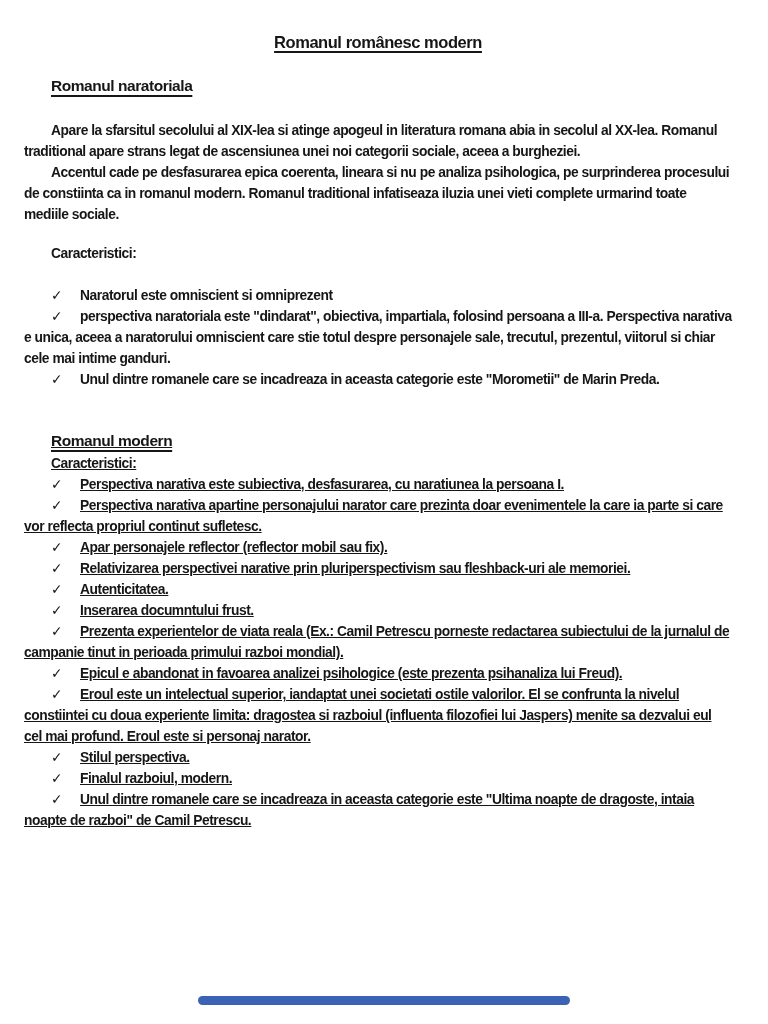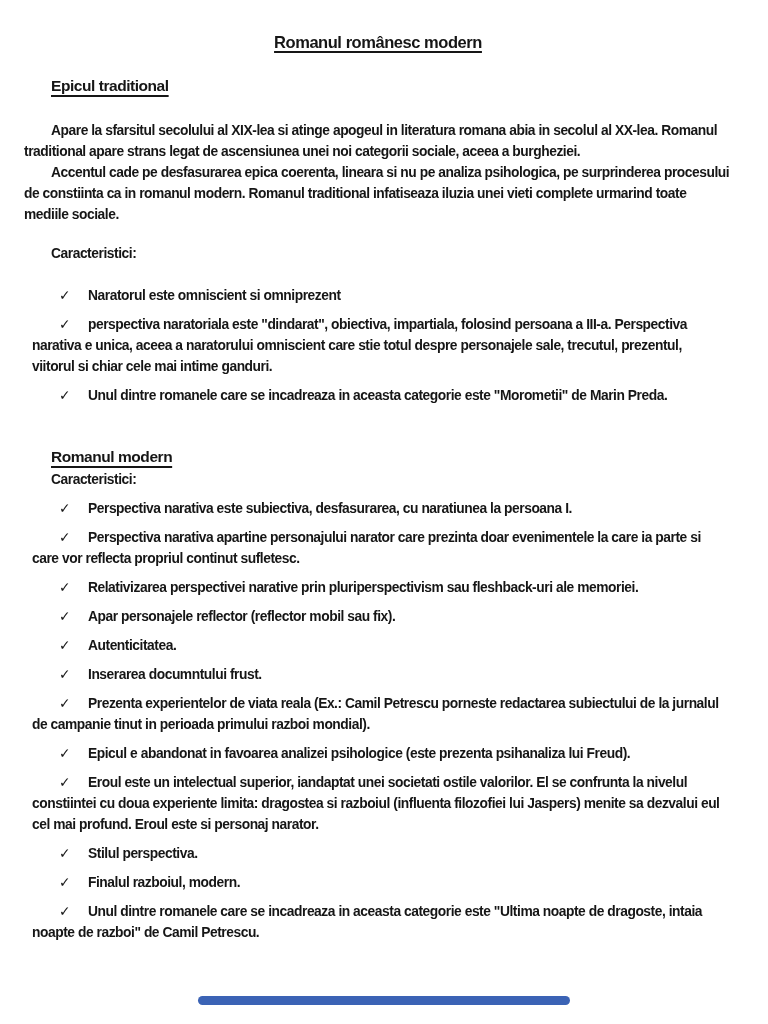--- a/index.html
+++ b/index.html
@@ -36,74 +36,74 @@
   }
   .heading .hd-inner{
     text-decoration:underline;
     text-decoration-thickness:2px;
     text-underline-offset:4px;
   }
   .paras{margin-top:24px;}
   .para{margin:0;text-indent:27px;text-align:left;}
   .label{margin:0;text-indent:27px;}
   .bullets{margin:0;}
-  .bullet{margin:8px;text-indent:27px;}
+  .bullet{margin:0;text-indent:27px;}
   .check{
     display:inline-block;
     width:29px;
     text-indent:0;
     letter-spacing:0;
     font-weight:400;
     font-family:"DejaVu Sans",sans-serif;
   }
   .sec-0{margin-top:22px;}
   .sec-0 .label{margin-top:18px;}
   .sec-0 .bullets{margin-top:21px;}
-  .sec-1{margin-top:40px;}
+  .sec-1{margin-top:40px;text-decoration:underline;}
   .sec-1 .label{margin-top:2px;}
   .sec-1 .bullets{margin-top:0;}
   .footer-bar{
     position:absolute;
     left:50%;
     bottom:6px;
     transform:translateX(-50%);
     width:372px;
     height:9px;
     border-radius:5px;
   }
 </style>
 </head>
 <body>
 
 <div class="page">
   <h1 class="title">Romanul românesc modern</h1>
   <div id="sections">
   <section class="section sec-0">
-    <h2 class="heading"><span class="hd-inner">Epicul traditional</span></h2>
+    <h2 class="heading"><span class="hd-inner">Romanul naratoriala</span></h2>
     <div class="paras">
           <p class="para">Apare la sfarsitul secolului al XIX-lea si atinge apogeul in literatura romana abia in secolul al XX-lea. Romanul traditional apare strans legat de ascensiunea unei noi categorii sociale, aceea a burgheziei.</p>
           <p class="para">Accentul cade pe desfasurarea epica coerenta, lineara si nu pe analiza psihologica, pe surprinderea procesului de constiinta ca in romanul modern. Romanul traditional infatiseaza iluzia unei vieti complete urmarind toate mediile sociale.</p>
         </div>
     <p class="label">Caracteristici:</p>
     <div class="bullets">
           <p class="bullet"><span class="check">✓</span><span class="btxt">Naratorul este omniscient si omniprezent</span></p>
           <p class="bullet"><span class="check">✓</span><span class="btxt">perspectiva naratoriala este "dindarat", obiectiva, impartiala, folosind persoana a III-a. Perspectiva narativa e unica, aceea a naratorului omniscient care stie totul despre personajele sale, trecutul, prezentul, viitorul si chiar cele mai intime ganduri.</span></p>
           <p class="bullet"><span class="check">✓</span><span class="btxt">Unul dintre romanele care se incadreaza in aceasta categorie este "Morometii" de Marin Preda.</span></p>
         </div>
   </section>
 
   <section class="section sec-1">
     <h2 class="heading"><span class="hd-inner">Romanul modern</span></h2>
 
     <p class="label">Caracteristici:</p>
     <div class="bullets">
           <p class="bullet"><span class="check">✓</span><span class="btxt">Perspectiva narativa este subiectiva, desfasurarea, cu naratiunea la persoana I.</span></p>
           <p class="bullet"><span class="check">✓</span><span class="btxt">Perspectiva narativa apartine personajului narator care prezinta doar evenimentele la care ia parte si care vor reflecta propriul continut sufletesc.</span></p>
+          <p class="bullet"><span class="check">✓</span><span class="btxt">Apar personajele reflector (reflector mobil sau fix).</span></p>
           <p class="bullet"><span class="check">✓</span><span class="btxt">Relativizarea perspectivei narative prin pluriperspectivism sau fleshback-uri ale memoriei.</span></p>
-          <p class="bullet"><span class="check">✓</span><span class="btxt">Apar personajele reflector (reflector mobil sau fix).</span></p>
           <p class="bullet"><span class="check">✓</span><span class="btxt">Autenticitatea.</span></p>
           <p class="bullet"><span class="check">✓</span><span class="btxt">Inserarea documntului frust.</span></p>
           <p class="bullet"><span class="check">✓</span><span class="btxt">Prezenta experientelor de viata reala (Ex.: Camil Petrescu porneste redactarea subiectului de la jurnalul de campanie tinut in perioada primului razboi mondial).</span></p>
           <p class="bullet"><span class="check">✓</span><span class="btxt">Epicul e abandonat in favoarea analizei psihologice (este prezenta psihanaliza lui Freud).</span></p>
           <p class="bullet"><span class="check">✓</span><span class="btxt">Eroul este un intelectual superior, iandaptat unei societati ostile valorilor. El se confrunta la nivelul constiintei cu doua experiente limita: dragostea si razboiul (influenta filozofiei lui Jaspers) menite sa dezvalui eul cel mai profund. Eroul este si personaj narator.</span></p>
           <p class="bullet"><span class="check">✓</span><span class="btxt">Stilul perspectiva.</span></p>
           <p class="bullet"><span class="check">✓</span><span class="btxt">Finalul razboiul, modern.</span></p>
           <p class="bullet"><span class="check">✓</span><span class="btxt">Unul dintre romanele care se incadreaza in aceasta categorie este "Ultima noapte de dragoste, intaia noapte de razboi" de Camil Petrescu.</span></p>
         </div>
   </section>

